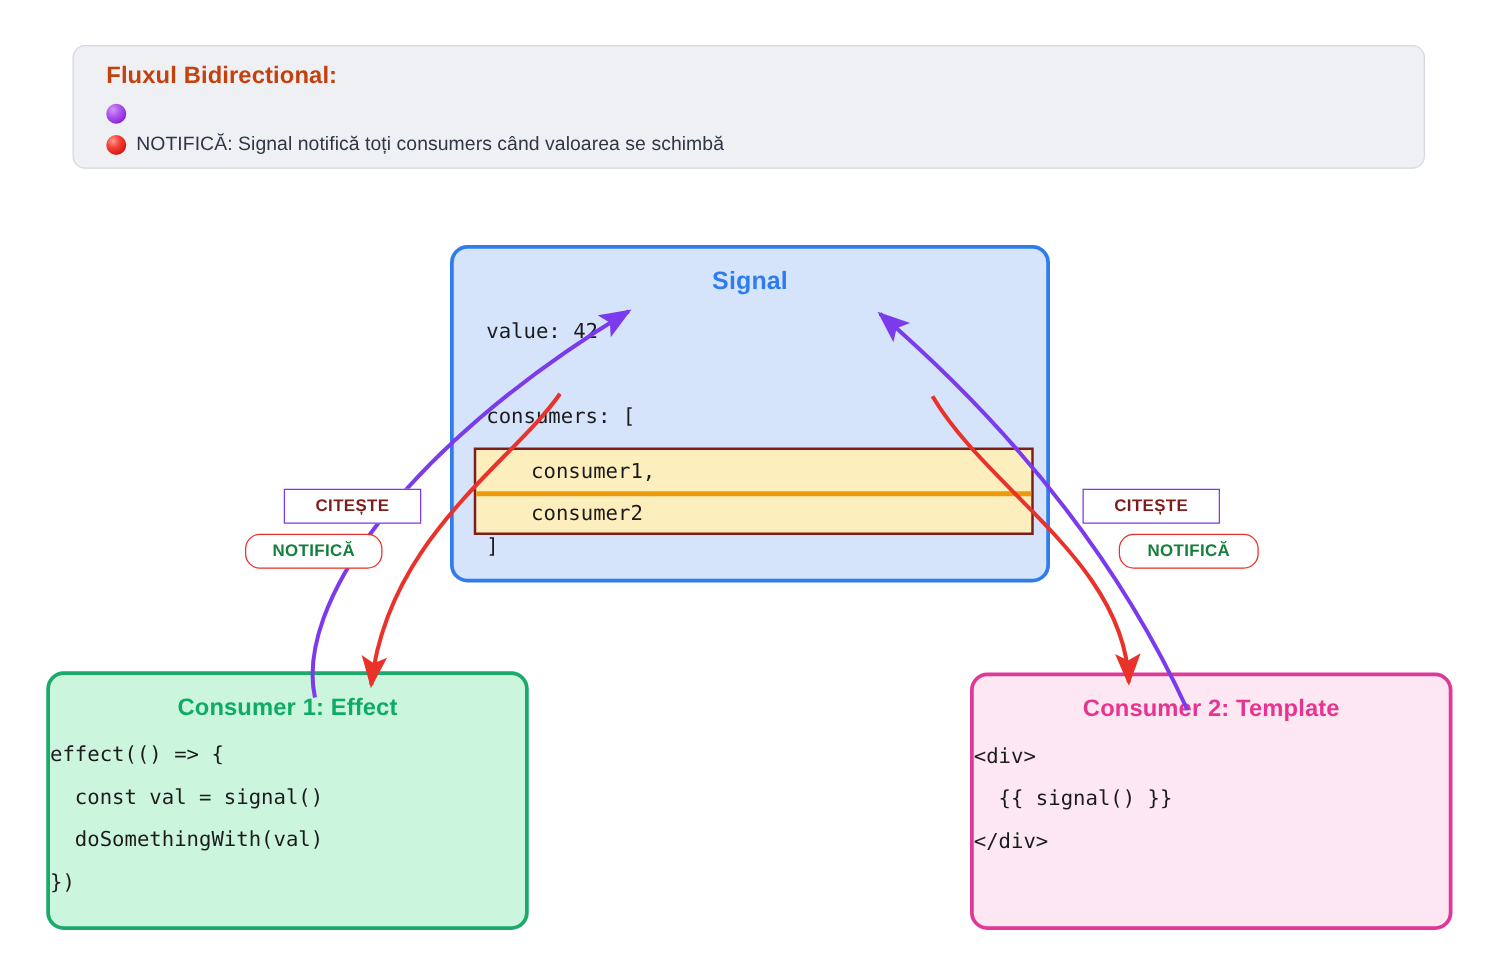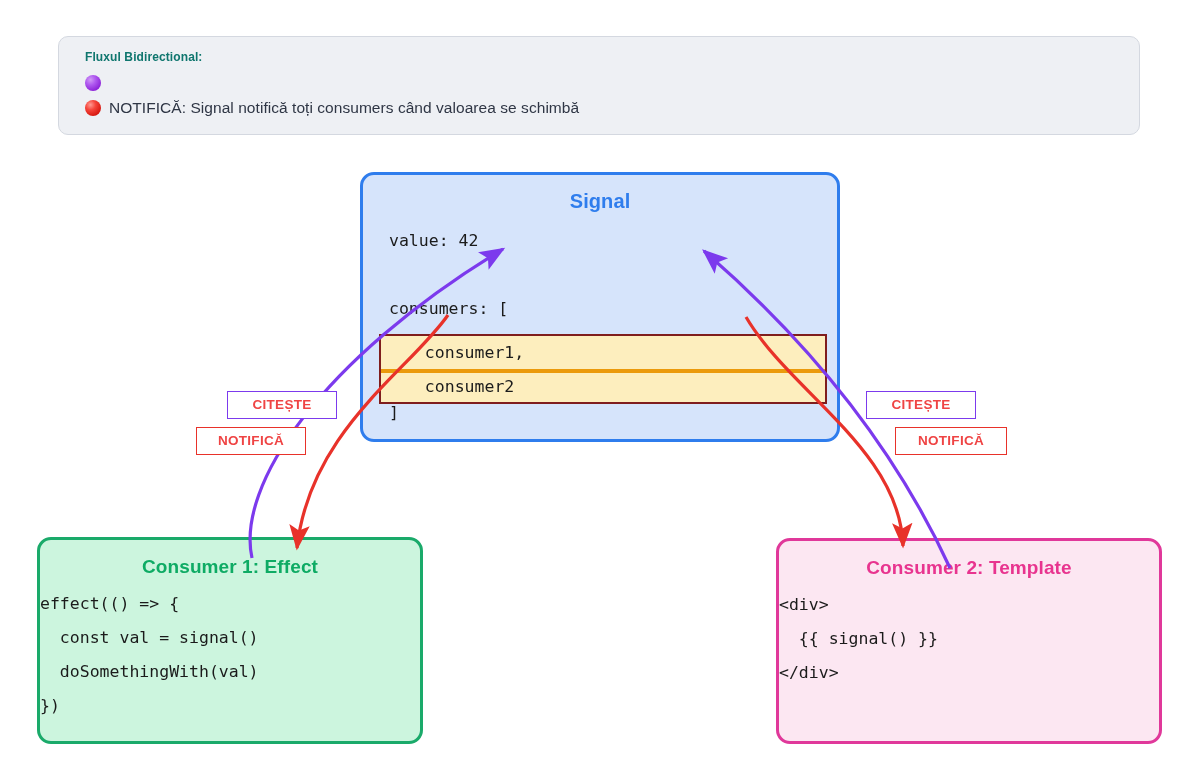--- a/index.html
+++ b/index.html
@@ -23,23 +23,23 @@
     top: 36px;
     width: 1082px;
     height: 99px;
     box-sizing: border-box;
     background: #eef0f4;
     border: 1px solid #d4d8e0;
     border-radius: 10px;
     padding: 13px 20px 0 26px;
   }
   #legend-title {
-    font-size: 12px;
+    font-size: 19px;
     font-weight: bold;
-    color: #0f766e;
+    color: #c2410c;
     letter-spacing: 0.1px;
     margin-bottom: 6px;
   }
   .legend-row {
     display: flex;
     align-items: center;
     height: 25px;
     font-size: 15.5px;
     color: #2f3645;
     letter-spacing: 0.05px;
@@ -83,21 +83,21 @@
     font-size: 16.5px;
     color: #1b1b1b;
     white-space: pre;
     line-height: 34px;
     height: 34px;
   }
 
   
   #signal-box {
     left: 360px;
-    top: 172px;
+    top: 196px;
     width: 480px;
     height: 270px;
     background: #d6e4fb;
     border: 3px solid #2f7ded;
     padding-top: 15px;
   }
   #signal-box .node-title { color: #2f7ded; font-size: 20px; }
   #signal-code { padding-left: 26px; margin-top: 11px; }
   #consumers-highlight {
     position: absolute;
@@ -151,22 +151,22 @@
     background: #ffffff;
     font-size: 13.5px;
     font-weight: bold;
     letter-spacing: 0.3px;
     text-align: center;
     line-height: 26px;
     height: 28px;
     border-width: 1.5px;
     border-style: solid;
   }
-  .label-citeste { color: #ef4444; border-color: #7c3aed; }
-  .label-notifica { color: #ef4444; border-color: #e8322a; }
+  .label-citeste { color: #7f1d1d; border-color: #7c3aed; }
+  .label-notifica { color: #15803d; border-color: #e8322a; border-radius: 12px; }
 
   #label-citeste-left   { left: 227px; top: 391px; width: 110px; }
   #label-notifica-left  { left: 196px; top: 427px; width: 110px; }
   #label-citeste-right  { left: 866px; top: 391px; width: 110px; }
   #label-notifica-right { left: 895px; top: 427px; width: 112px; }
 </style>
 </head>
 <body>
 
 <div id="legend-panel">

